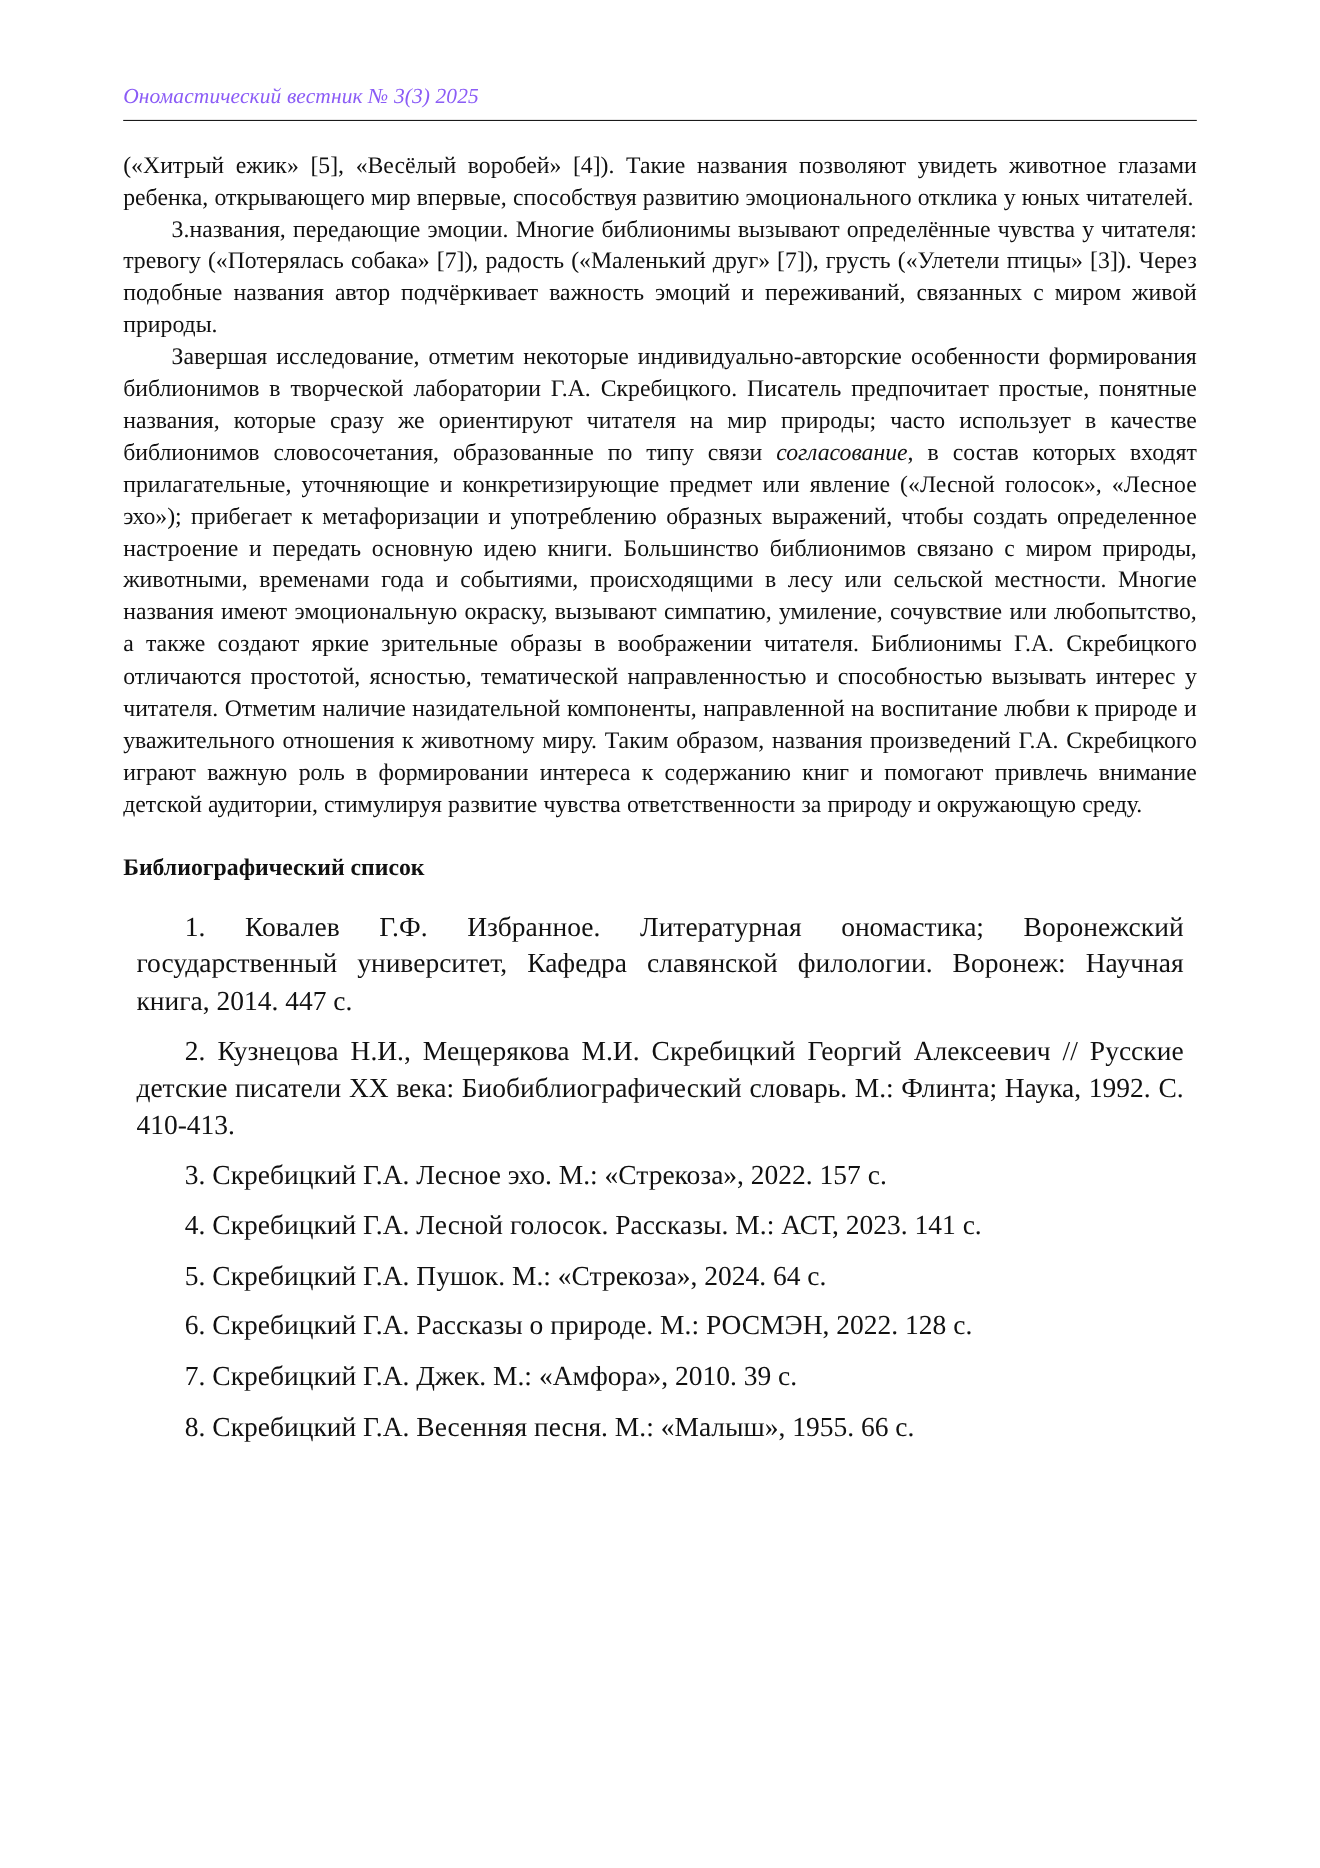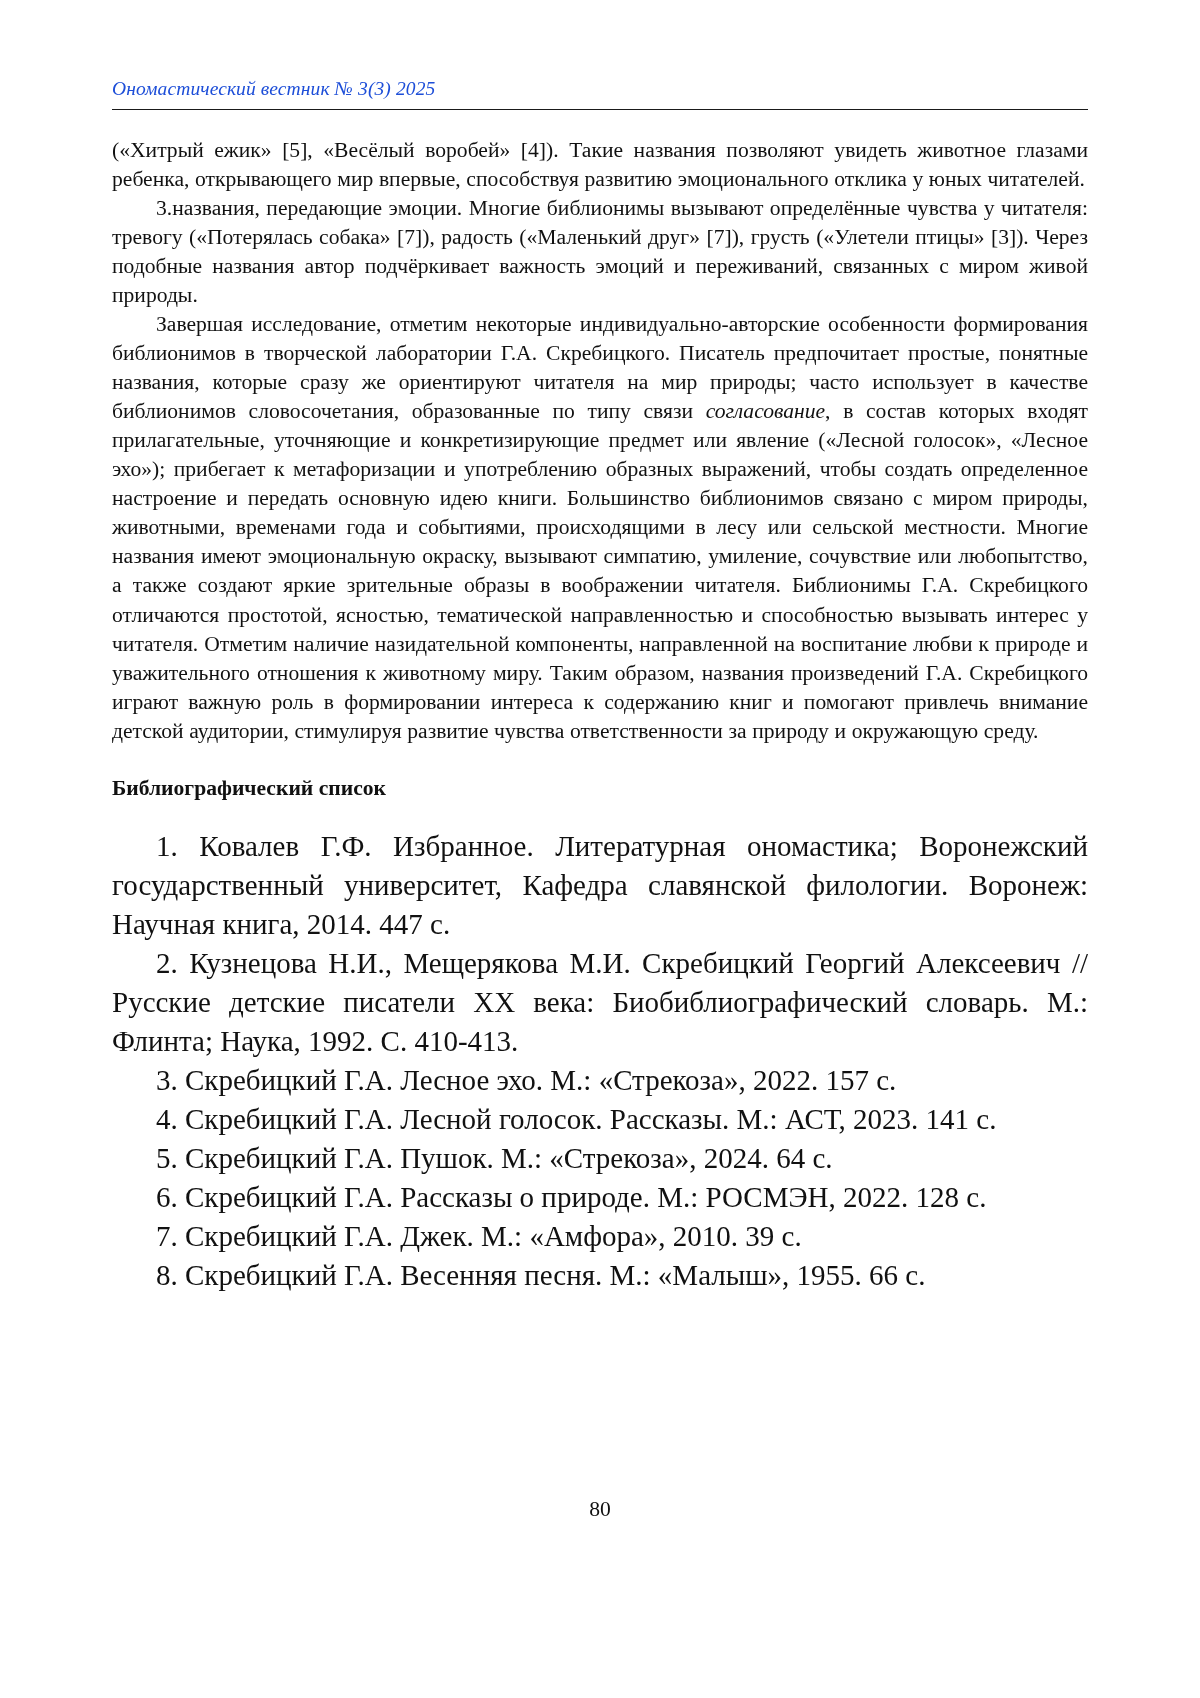--- a/index.html
+++ b/index.html
@@ -21,21 +21,21 @@
     position: absolute;
     left: 112px;
     top: 78px;
     width: 976px;
   }
   .running-head {
     font-size: 19.5px;
     font-style: italic;
     letter-spacing: 0.1px;
     padding-bottom: 9px;
-    color: #1d4ed8;
+    color: #8b5cf6;
   }
   .rule {
     border-bottom: 1.3px solid #1a1a1a;
     width: 100%;
     margin-bottom: 26px;
   }
   p.body {
     font-size: 21.6px;
     line-height: 1.345;
     text-align: justify;
@@ -50,24 +50,24 @@
   .section-title {
     font-size: 21.6px;
     font-weight: bold;
     text-align: left;
     margin: 30px 0 26px 0;
   }
   .refs {
     margin-top: 0;
   }
   .refs p {
-    font-size: 29px;
+    font-size: 25px;
     line-height: 1.345;
     text-align: justify;
-    margin: 0;
+    margin: 12px;
     text-indent: 44px;
   }
   .page-number {
     position: absolute;
     left: 0;
     right: 0;
     top: 1497px;
     text-align: center;
     font-size: 21.6px;
   }
@@ -98,15 +98,14 @@
       <p>3. Скребицкий Г.А. Лесное эхо. М.: «Стрекоза», 2022. 157 с.</p>
       <p>4. Скребицкий Г.А. Лесной голосок. Рассказы. М.: АСТ, 2023. 141 с.</p>
       <p>5. Скребицкий Г.А. Пушок. М.: «Стрекоза», 2024. 64 с.</p>
       <p>6. Скребицкий Г.А. Рассказы о природе. М.: РОСМЭН, 2022. 128 с.</p>
       <p>7. Скребицкий Г.А. Джек. М.: «Амфора», 2010. 39 с.</p>
       <p>8. Скребицкий Г.А. Весенняя песня. М.: «Малыш», 1955. 66 с.</p>
     </div>
 
   </div>
 
-  <div class="page-number">80</div>
 
 </div>
 
 </body></html>

